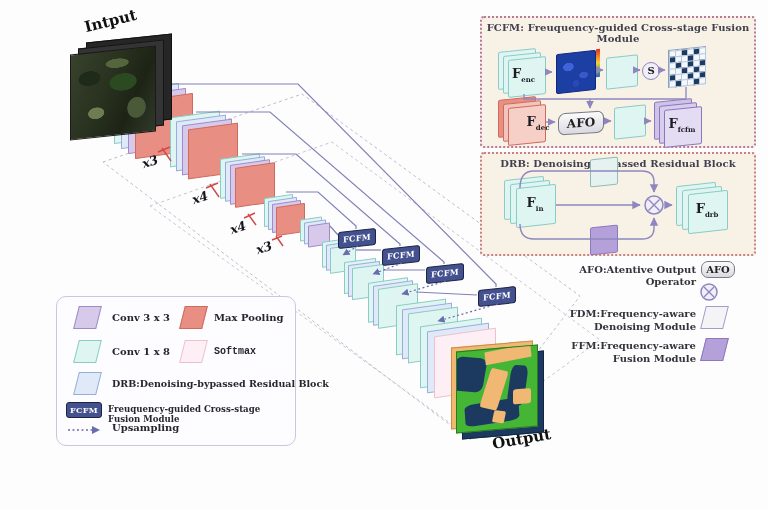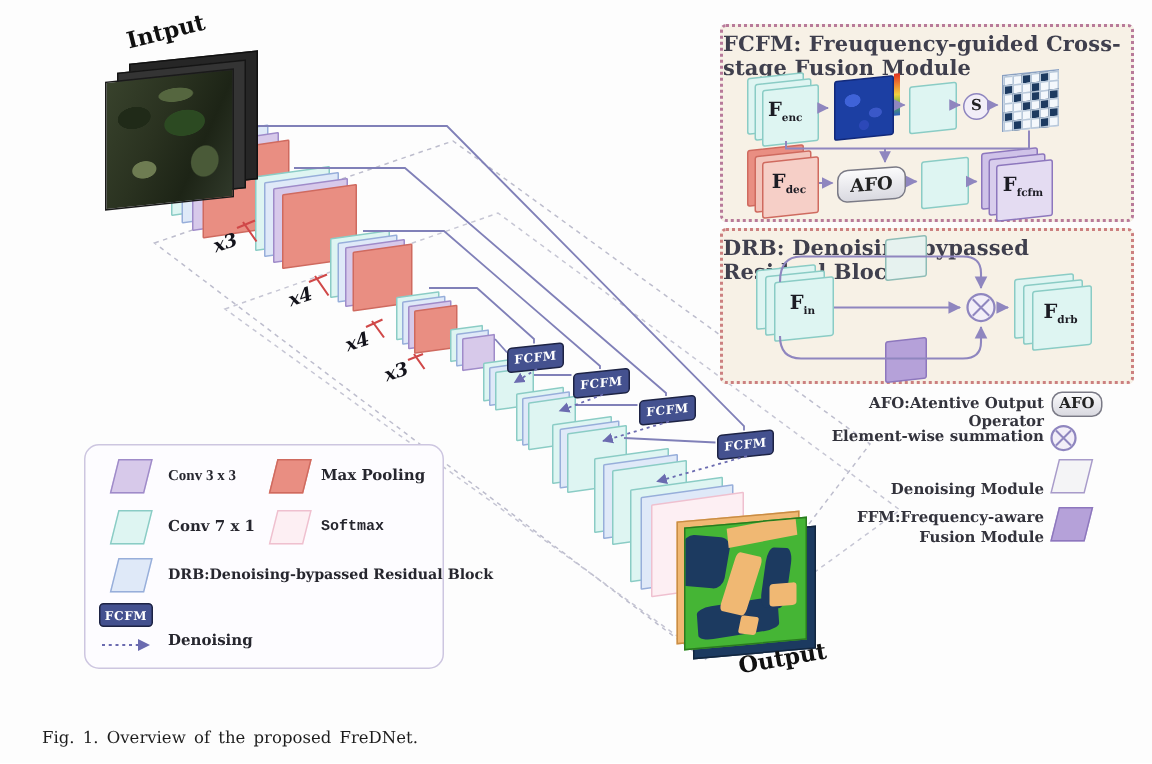--- a/index.html
+++ b/index.html
@@ -9,22 +9,22 @@
   svg.overlay{position:absolute;left:0;top:0;pointer-events:none;}
   
   .blk{position:absolute;border:1px solid;transform:skewY(-8deg);border-radius:1px;}
   
   .mblk{position:absolute;border:1px solid;transform:skewY(-6deg);border-radius:2px;}
   .c-conv1{background:#def5f2;border-color:#8accc5;}
   .c-pool{background:#e98e82;border-color:#cf6a5f;}
   .c-fdm{background:#f4f4f6;border-color:#a89bca;}
   .c-ffm{background:#b5a1d9;border-color:#8d77bd;}
   .modbox{position:absolute;background:#f7f1e6;border:2px dotted #c2798c;border-radius:4px;}
-  .modtitle{position:absolute;width:100%;font-weight:bold;
-            font-size:14px;color:#3f3f4d;letter-spacing:0.1px;}
+  .modtitle{position:absolute;width:100%;text-align:center;font-weight:bold;
+            font-size:10px;color:#3f3f4d;letter-spacing:0.1px;}
   .flabel{position:absolute;font-weight:bold;font-size:13px;color:#1c1c24;text-align:center;}
   .flabel sub{font-size:7px;}
   .badge{position:absolute;width:36px;height:15px;background:#44518f;border:1px solid #1d2344;
          border-radius:3px;color:#fff;font-weight:bold;font-size:8px;line-height:15px;
          text-align:center;letter-spacing:0.4px;transform:skewY(-6deg);}
   .mult{position:absolute;font-style:italic;font-weight:bold;font-size:12.5px;color:#14141c;}
   .legendbox{position:absolute;left:56px;top:296px;width:238px;height:148px;background:#fdfcff;
              border:1.5px solid #cdc6e0;border-radius:10px;}
   .lgrow-label{position:absolute;font-weight:bold;font-size:10px;color:#26262e;}
   .swatch{position:absolute;width:21px;height:21px;border:1.3px solid;transform:skewX(-14deg);}
@@ -173,21 +173,21 @@
       <div style="position: absolute; left: 0px; top: 30px; width: 5px; height: 5px; border: 0.5px solid rgb(184, 200, 218); background: rgb(244, 248, 252);"></div>
       <div style="position: absolute; left: 6px; top: 30px; width: 5px; height: 5px; border: 0.5px solid rgb(184, 200, 218); background: rgb(28, 58, 96);"></div>
       <div style="position: absolute; left: 12px; top: 30px; width: 5px; height: 5px; border: 0.5px solid rgb(184, 200, 218); background: rgb(244, 248, 252);"></div>
       <div style="position: absolute; left: 18px; top: 30px; width: 5px; height: 5px; border: 0.5px solid rgb(184, 200, 218); background: rgb(244, 248, 252);"></div>
       <div style="position: absolute; left: 24px; top: 30px; width: 5px; height: 5px; border: 0.5px solid rgb(184, 200, 218); background: rgb(28, 58, 96);"></div>
       <div style="position: absolute; left: 30px; top: 30px; width: 5px; height: 5px; border: 0.5px solid rgb(184, 200, 218); background: rgb(244, 248, 252);"></div>
     </div>
   <div class="mblk c-pool" style="left:498px;top:98px;width:36px;height:36px;"></div>
   <div class="mblk c-pool" style="left:503px;top:102px;width:36px;height:36px;background:#f3c4bb;"></div>
   <div class="mblk" style="left:508px;top:106px;width:36px;height:36px;background:#f6cfc7;border-color:#cf6a5f;"></div>
-  <div class="flabel" style="left:508px;top:114px;width:36px;">
+  <div class="flabel" style="left:520px;top:114px;width:36px;">
     <span>F</span><sub>dec</sub></div>
   <div class="abs afochip" style="left:558px;top:112px;width:44px;height:20px;font-size:12px;line-height:20px;transform:skewY(-4deg);">
     <span>AFO</span></div>
   <div class="mblk c-conv1" style="left:614px;top:106px;width:30px;height:30px;"></div>
   <div class="mblk c-ffm" style="left:654px;top:100px;width:36px;height:36px;background:#cfc2e8;"></div>
   <div class="mblk c-ffm" style="left:659px;top:104px;width:36px;height:36px;background:#d8cdec;"></div>
   <div class="mblk" style="left:664px;top:108px;width:36px;height:36px;background:#e4dcf2;border-color:#8d77bd;"></div>
   <div class="flabel" style="left:664px;top:116px;width:36px;">
     <span>F</span><sub>fcfm</sub></div>
 
@@ -202,48 +202,49 @@
   <div class="mblk c-fdm" style="left:590px;top:158px;width:26px;height:26px;background:#e6f2ef;border-color:#8ebcb6;"></div>
   <div class="mblk c-ffm" style="left:590px;top:226px;width:26px;height:26px;"></div>
   <div class="mblk c-conv1" style="left:676px;top:184px;width:38px;height:38px;"></div>
   <div class="mblk c-conv1" style="left:682px;top:188px;width:38px;height:38px;"></div>
   <div class="mblk c-conv1" style="left:688px;top:192px;width:38px;height:38px;"></div>
   <div class="flabel" style="left:688px;top:201px;width:38px;">
     <span>F</span><sub>drb</sub></div>
 
   <div class="rleg-label" style="left:540px;top:264px;width:156px;">AFO:Atentive Output Operator</div>
   <div class="abs afochip" style="left:701px;top:261px;width:32px;height:15px;font-size:10px;line-height:15px;">AFO</div>
-  <div class="rleg-label" style="left:540px;top:286px;width:156px;">Element-wise summation</div>
   <svg class="abs" style="left:699px;top:282px;" width="20" height="20">
     <circle cx="10" cy="10" r="8" fill="#f2eef8" stroke="#8f86bf" stroke-width="1.5"></circle>
     <path d="M 5 5 L 15 15 M 15 5 L 5 15" stroke="#8f86bf" stroke-width="1.4"></path>
   </svg>
+  <div class="rleg-label" style="left:540px;top:308px;width:156px;">FDM:Frequency-aware</div>
   <div class="rleg-label" style="left:540px;top:321px;width:156px;text-align:right;">Denoising Module</div>
   <div class="swatch" style="left: 703px; top: 306px; background: rgb(244, 244, 246); border-color: rgb(168, 155, 202);"></div>
   <div class="rleg-label" style="left:540px;top:353px;width:156px;">Fusion Module</div>
   <div class="rleg-label" style="left:540px;top:340px;width:156px;">FFM:Frequency-aware</div>
   <div class="swatch" style="left: 703px; top: 338px; background: rgb(181, 161, 217); border-color: rgb(141, 119, 189);"></div>
 
   <div class="legendbox"></div>
   <div class="swatch" style="left: 76px; top: 306px; background: rgb(215, 201, 234); border-color: rgb(159, 139, 201);"></div>
-  <div class="lgrow-label" style="left:112px;top:312px;font-family:Liberation Serif, serif;">Conv 3 x 3</div>
+  <div class="lgrow-label" style="left:112px;top:312px;">Conv 3 x 3</div>
   <div class="swatch" style="left: 182px; top: 306px; background: rgb(233, 142, 130); border-color: rgb(207, 106, 95);"></div>
   <div class="lgrow-label" style="left:214px;top:312px;">Max Pooling</div>
   <div class="swatch" style="left: 76px; top: 340px; background: rgb(222, 245, 242); border-color: rgb(138, 204, 197);"></div>
-  <div class="lgrow-label" style="left:112px;top:346px;">Conv 7 x 1</div>
+  <div class="lgrow-label" style="left:112px;top:346px;">Conv 1 x 8</div>
   <div class="swatch" style="left: 182px; top: 340px; background: rgb(253, 239, 243); border-color: rgb(239, 192, 207);"></div>
   <div class="lgrow-label" style="left:214px;top:346px;font-family:Liberation Mono, monospace;">Softmax</div>
   <div class="swatch" style="left: 76px; top: 372px; background: rgb(223, 233, 248); border-color: rgb(151, 174, 218);"></div>
   <div class="lgrow-label" style="left:112px;top:378px;font-size:9.5px;">DRB:Denoising-bypassed Residual Block</div>
   <div class="badge" style="left:66px;top:402px;transform:none;width:34px;height:14px;line-height:14px;">FCFM</div>
+  <div class="lgrow-label" style="left:108px;top:404px;font-size:8.6px;width:182px;">Freuquency-guided Cross-stage Fusion Module</div>
   <svg class="abs" style="left:66px;top:424px;" width="36" height="12">
     <line x1="2" y1="6" x2="26" y2="6" stroke="#6b6bb0" stroke-width="1.4" stroke-dasharray="2,2.5"></line>
     <path d="M 26 2 L 34 6 L 26 10 Z" fill="#6b6bb0"></path>
   </svg>
-  <div class="lgrow-label" style="left:112px;top:422px;">Denoising</div>
+  <div class="lgrow-label" style="left:112px;top:422px;">Upsampling</div>
 
   <svg class="overlay" width="768" height="509">
     <defs>
       <marker id="arrP" markerWidth="7" markerHeight="7" refX="5.5" refY="3.5" orient="auto">
         <path d="M0,0.5 L6,3.5 L0,6.5 Z" fill="#8f86bf"></path>
       </marker>
       <marker id="arrB" markerWidth="7" markerHeight="7" refX="5.5" refY="3.5" orient="auto">
         <path d="M0,0.5 L6,3.5 L0,6.5 Z" fill="#6b6bb0"></path>
       </marker>
     </defs>
@@ -295,14 +296,13 @@
     <g stroke="#8f86bf" stroke-width="1.4" fill="none" marker-end="url(#arrP)">
       <path d="M 654 182 V 192"></path>
       <path d="M 654 228 V 218"></path>
       <path d="M 556 205 H 640"></path>
       <path d="M 665 205 H 672"></path>
     </g>
     <circle cx="654" cy="205" r="9" fill="#f2eef8" stroke="#8f86bf" stroke-width="1.5"></circle>
     <path d="M 648.5 199.5 L 659.5 210.5 M 659.5 199.5 L 648.5 210.5" stroke="#8f86bf" stroke-width="1.4"></path>
   </svg>
 
-  <div id="caption">Fig. 1.  Overview of the proposed FreDNet.</div>
 </div>
 
 </body></html>

